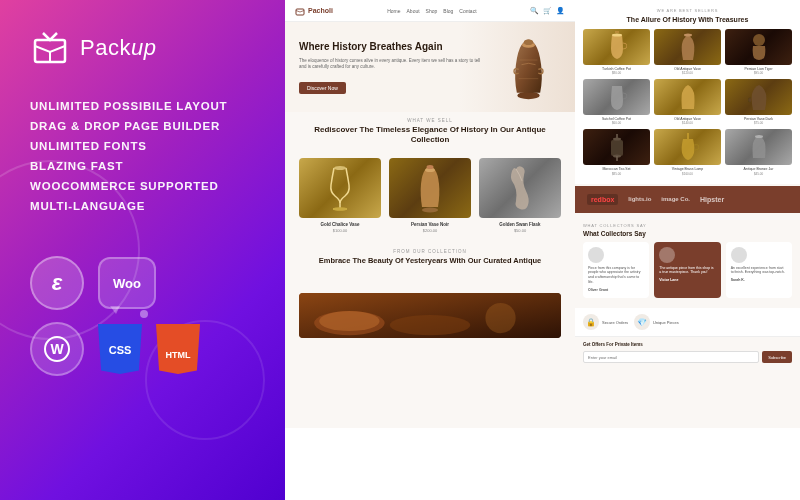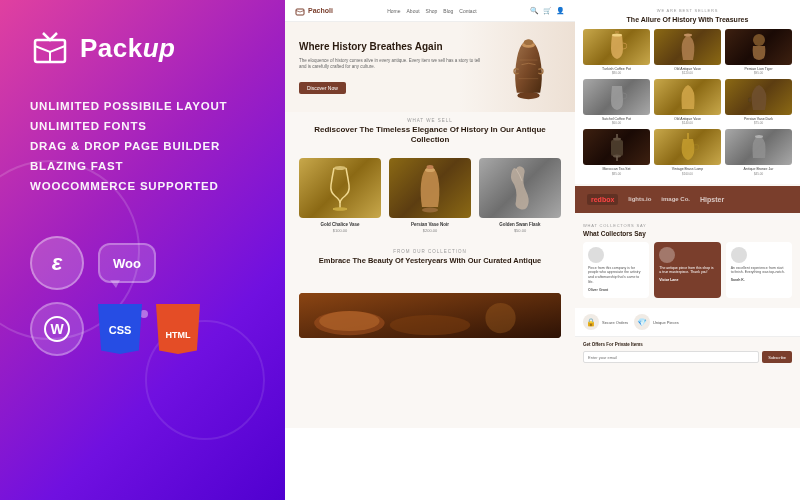--- a/index.html
+++ b/index.html
@@ -30,22 +30,22 @@
       gap: 10px;
       margin-bottom: 32px;
     }
 
     .logo-box-icon {
       width: 40px;
       height: 40px;
     }
 
     .logo-text {
-      font-size: 26px;
-      font-weight: 700;
+      font-size: 22px;
+      font-weight: 400;
       color: #fff;
       letter-spacing: 0.5px;
     }
 
     .logo-text span {
       color: #fff;
     }
 
     .features-list {
       list-style: none;
@@ -84,21 +84,21 @@
     }
 
     .tech-badge.elementor {
       background: rgba(255,255,255,0.15);
       font-size: 18px;
       font-weight: 900;
     }
 
     .woo-bubble {
       width: 58px;
-      height: 40px;
+      height: 52px;
       background: rgba(255,255,255,0.15);
       border-radius: 12px;
       border: 2px solid rgba(255,255,255,0.3);
       display: flex;
       flex-direction: column;
       align-items: center;
       justify-content: center;
       position: relative;
     }
     .woo-bubble::after {
@@ -583,24 +583,25 @@
       <line x1="20" y1="24" x2="20" y2="34" stroke="white" stroke-width="2"></line>
       <polyline points="13,5 20,12 27,5" stroke="white" stroke-width="2.5" fill="none"></polyline>
     </svg>
     <span class="logo-text">
       <span>Pack</span><span style="font-style:italic;">up</span>
     </span>
   </div>
 
   <ul class="features-list">
     <li>UNLIMITED POSSIBILE LAYOUT</li>
+    <li>DRAG &amp; DROP PAGE BUILDER</li>
     <li>UNLIMITED  FONTS</li>
-    <li>DRAG &amp; DROP PAGE BUILDER</li>
     <li>BLAZING FAST</li>
     <li>WOOCOMMERCE SUPPORTED</li>
+    <li>MULTI-LANGUAGE</li>
   </ul>
 
   <div class="tech-icons-row">
 
     <div class="tech-badge elementor" style="width:54px;height:54px;background:rgba(255,255,255,0.18);border-radius:50%;border:2px solid rgba(255,255,255,0.35);font-size:22px;font-weight:900;color:#fff;display:flex;align-items:center;justify-content:center;">
       <span style="font-style:italic;">ε</span>
     </div>
 
     <div class="woo-bubble">
       <span class="woo-text">Woo</span>

